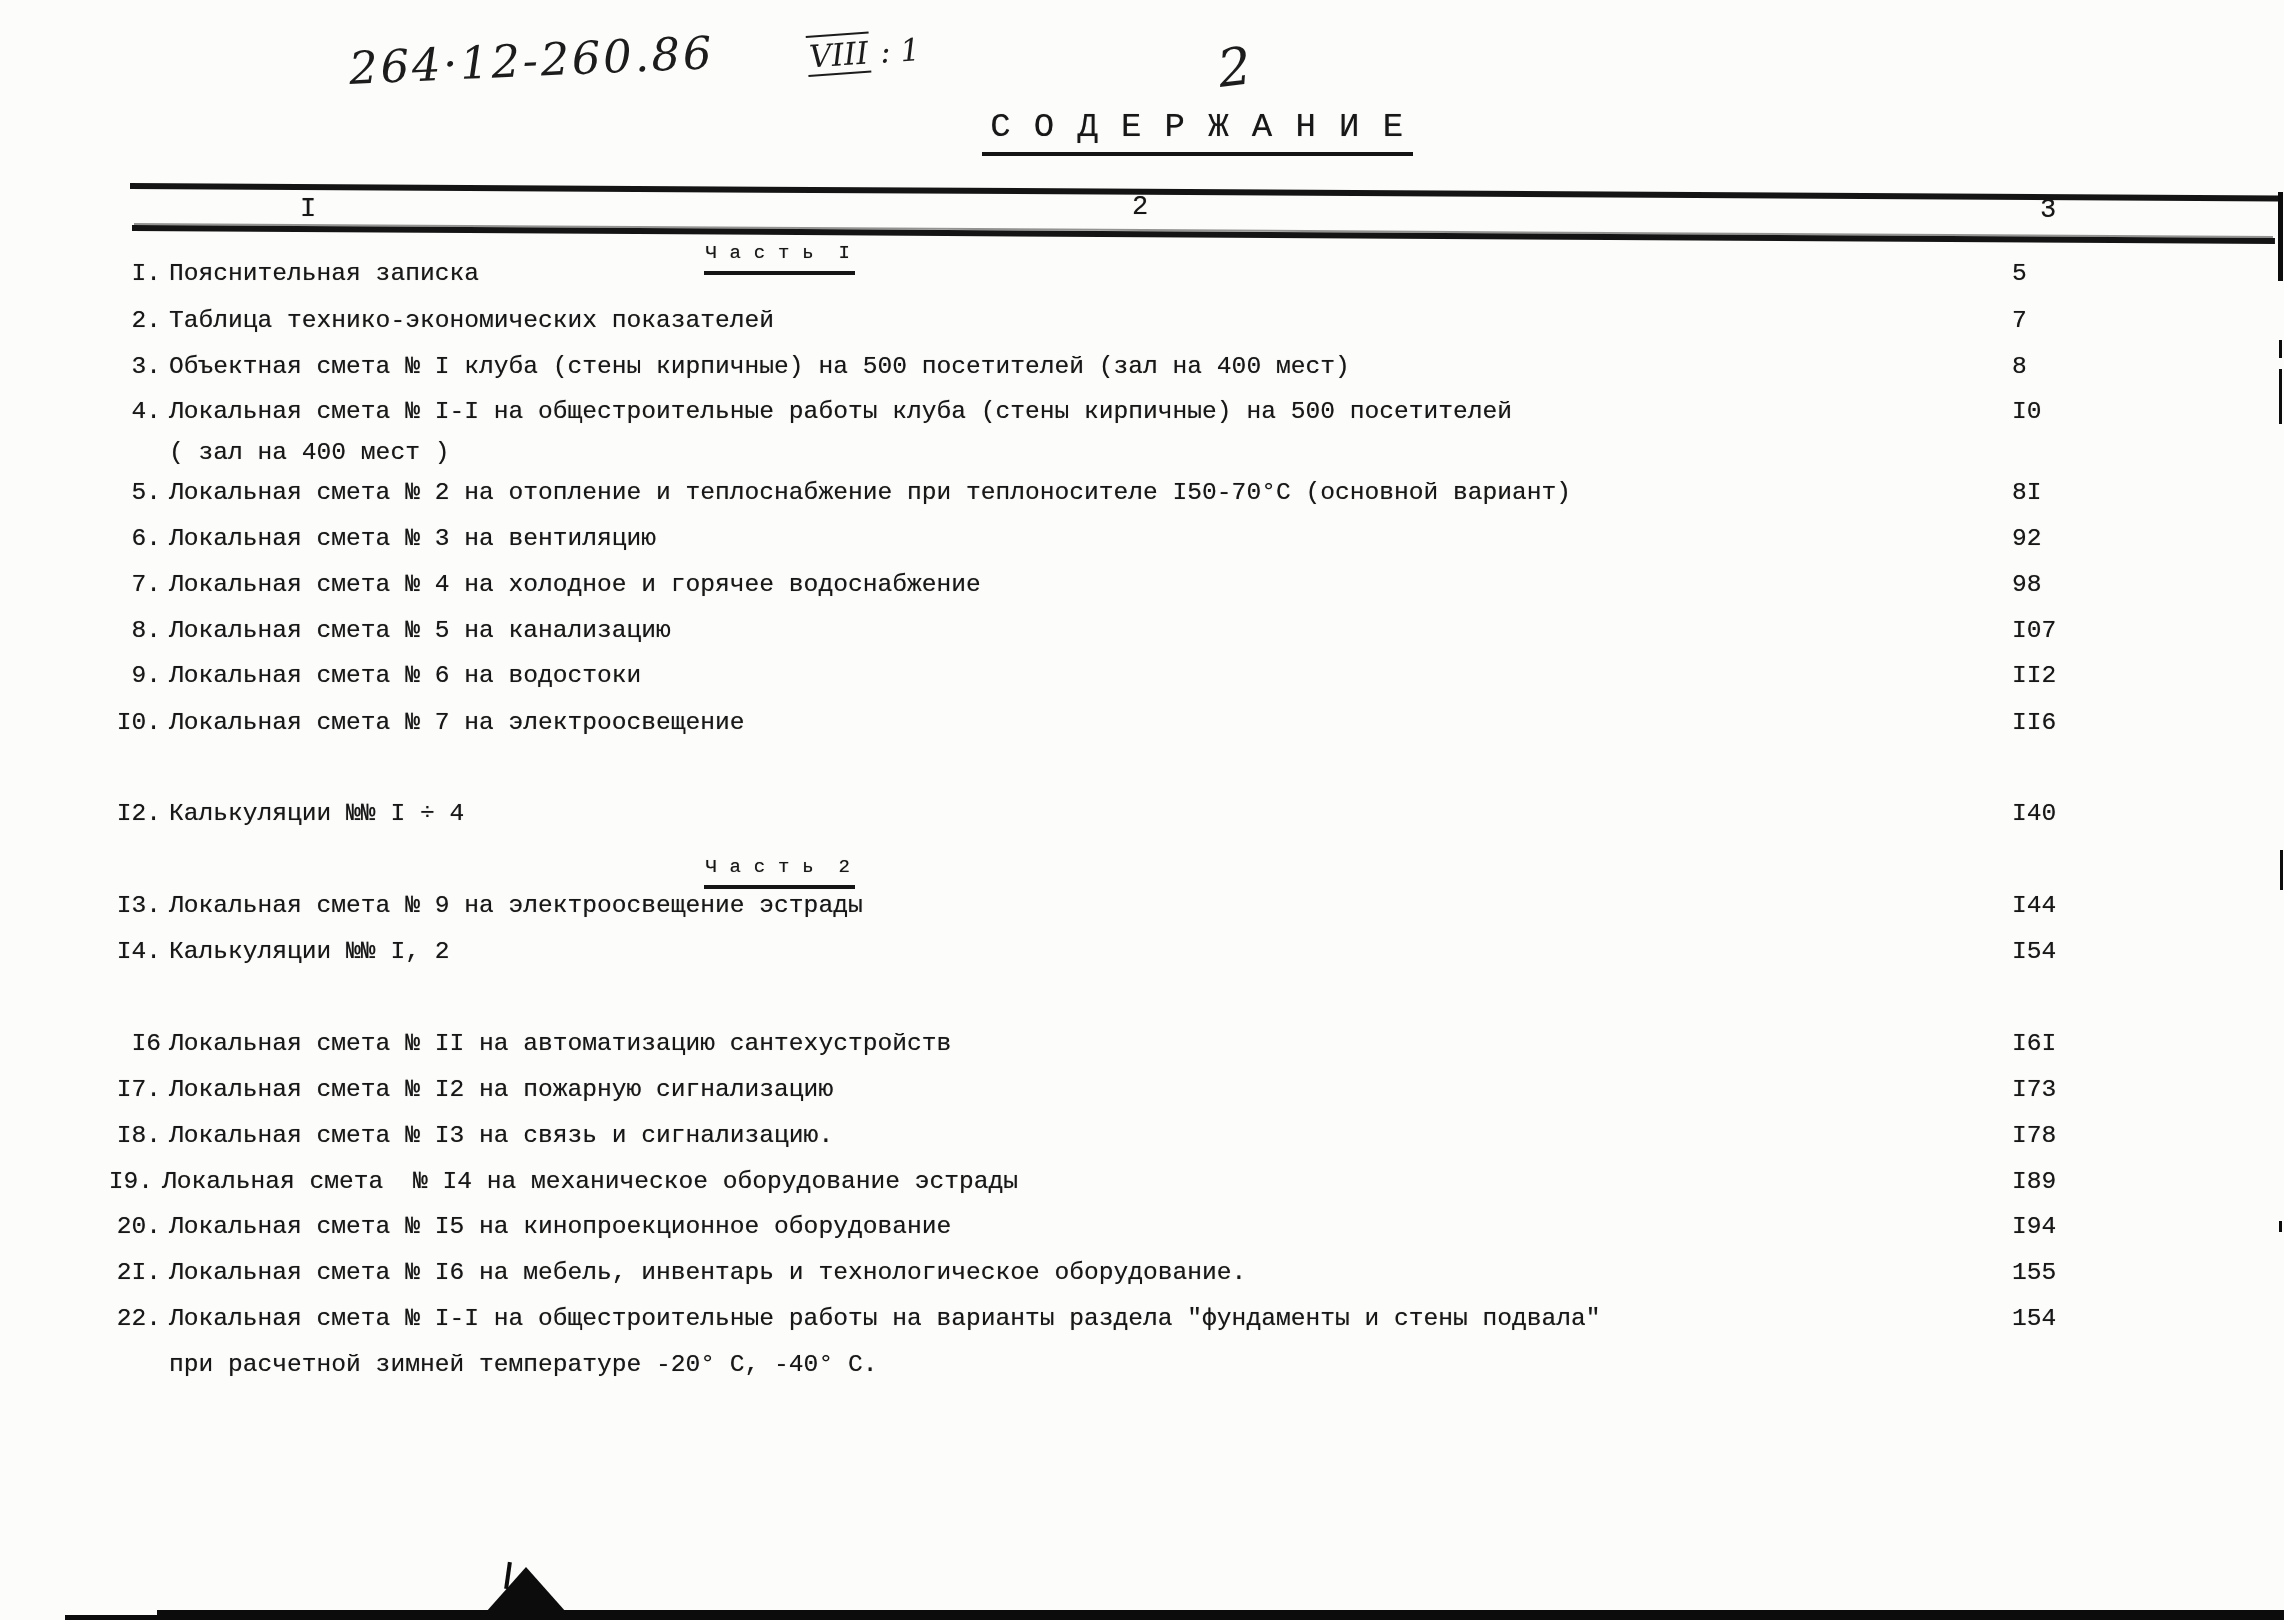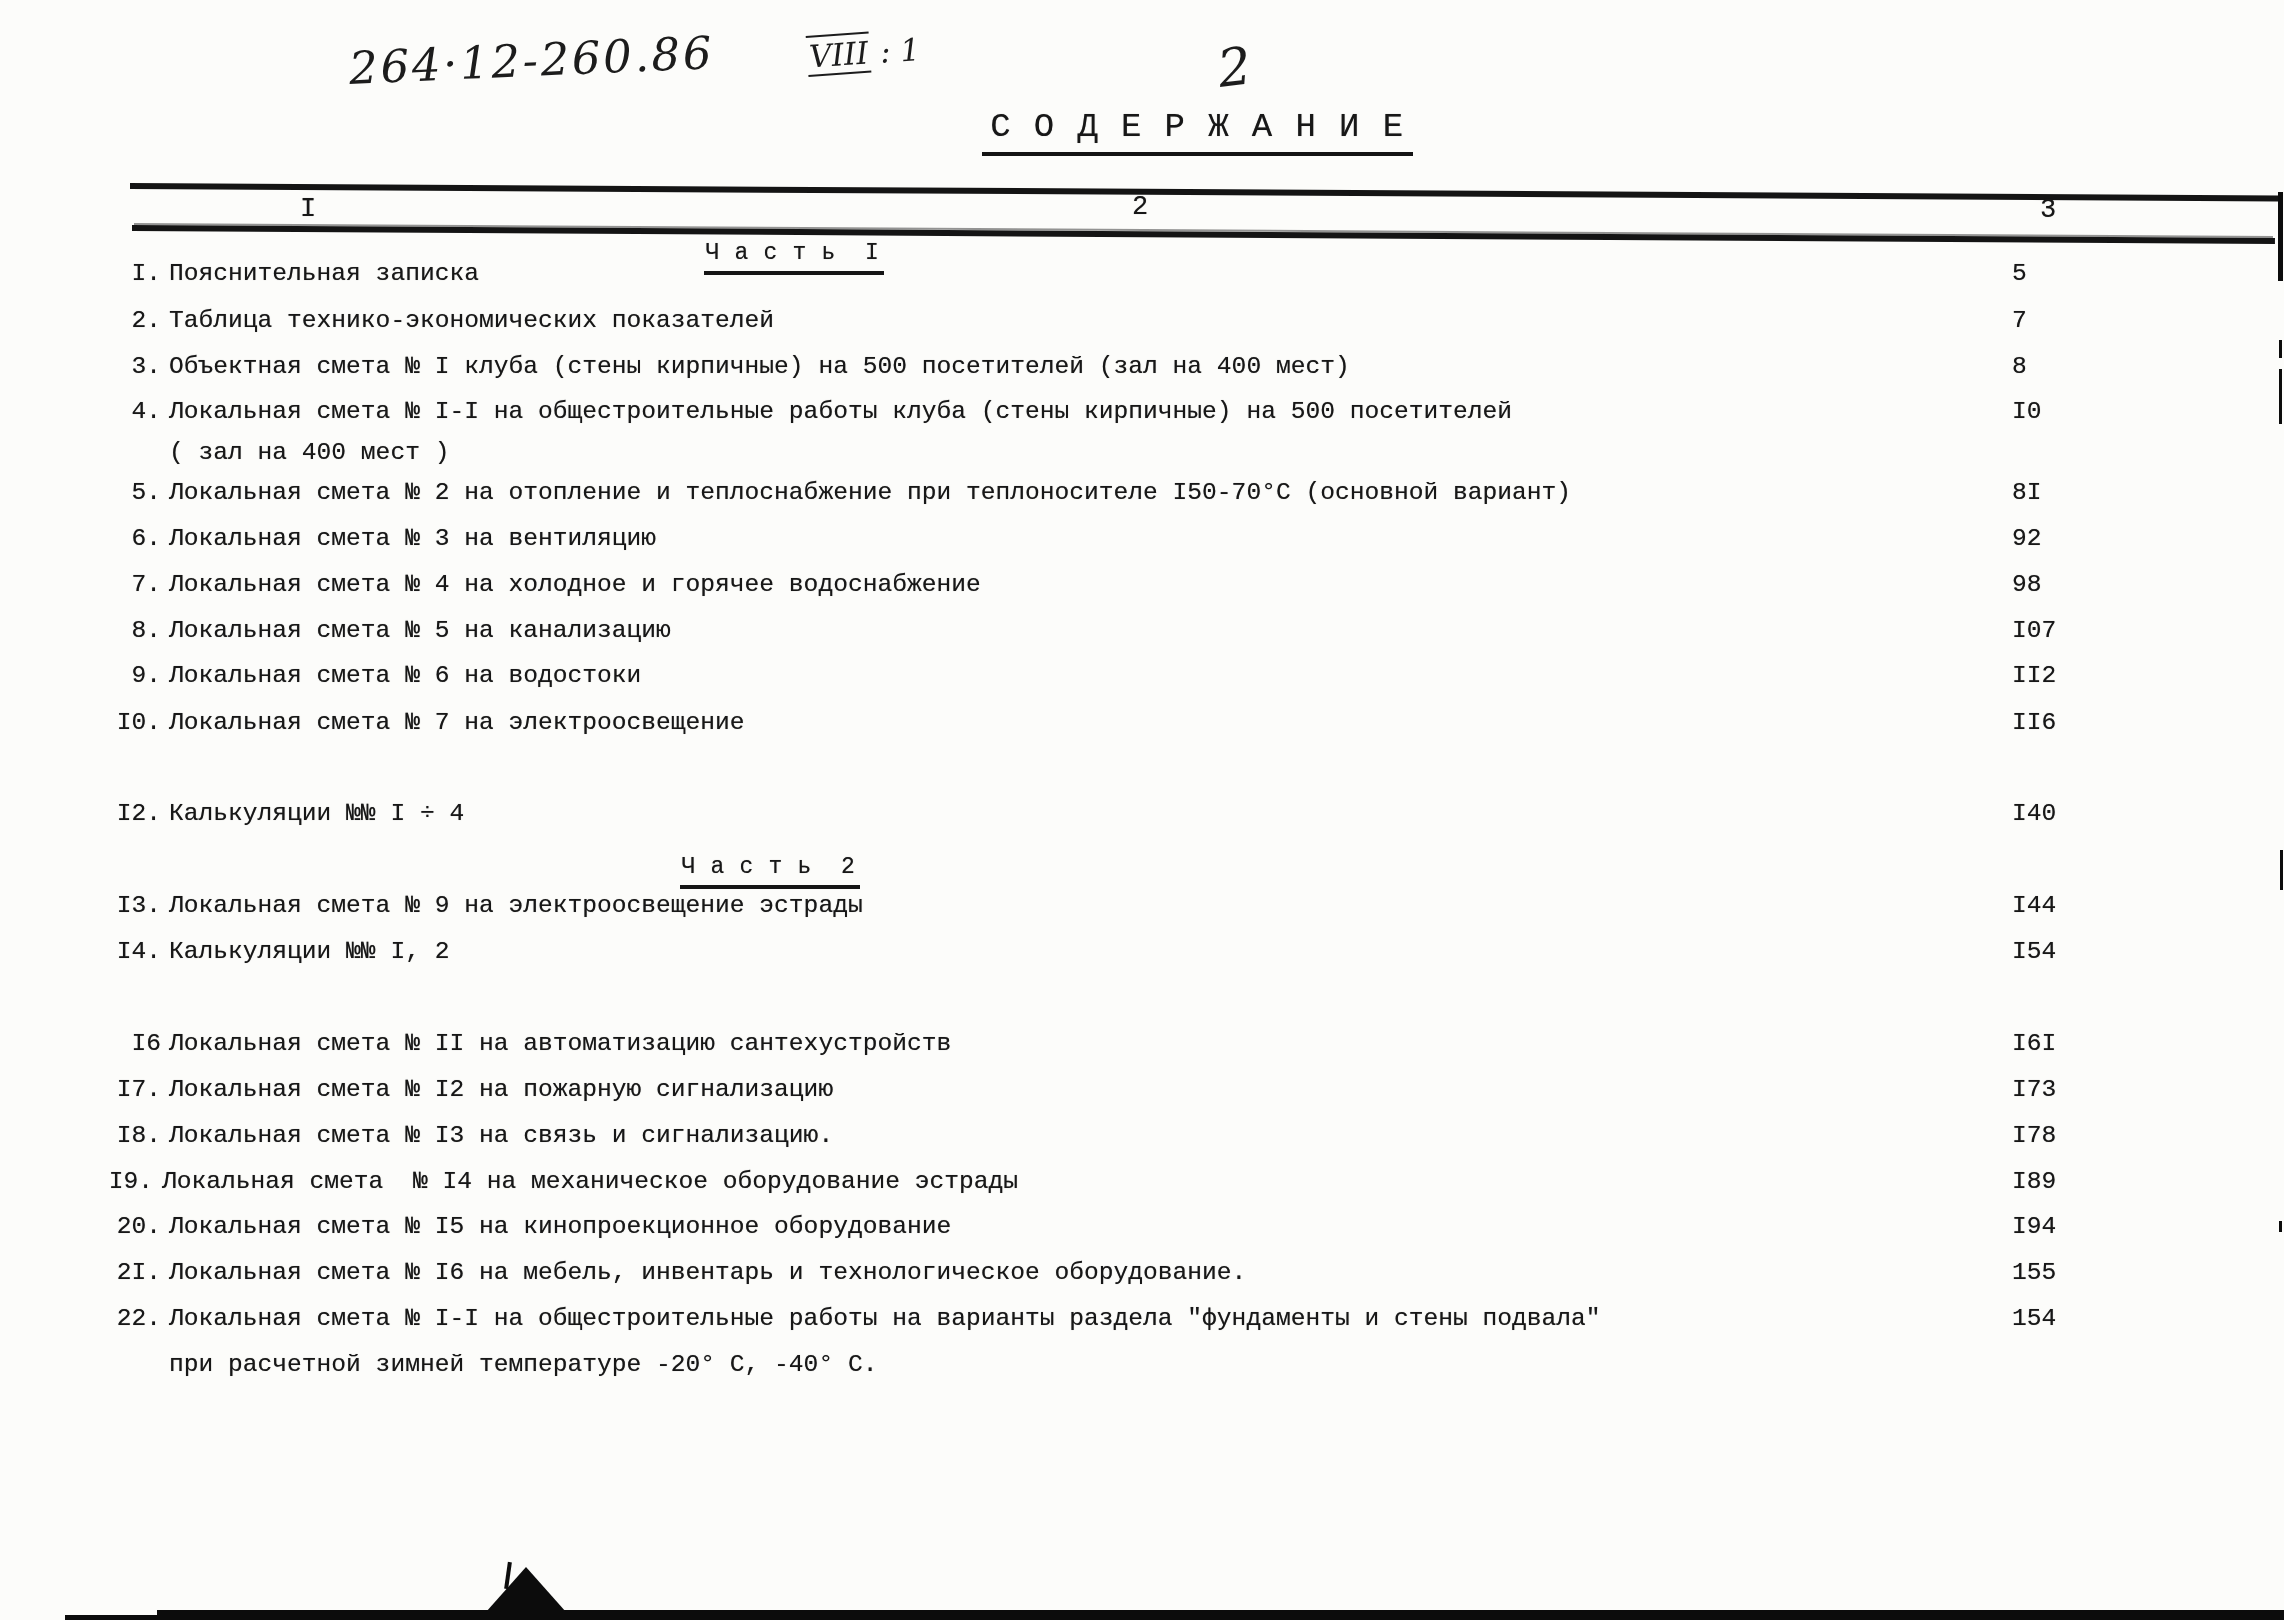--- a/index.html
+++ b/index.html
@@ -16,21 +16,21 @@
     font-weight:normal;
     color:#171717;
     text-shadow:0 0 0.7px rgba(25,25,25,.55);
   }
   .row{position:absolute;left:0;width:2284px;height:31px;font-size:24.6px;line-height:30px;}
   .num{position:absolute;left:89px;width:72px;text-align:right;}
   .txt{position:absolute;left:169px;white-space:pre;}
   .pg{position:absolute;left:2012px;width:116px;}
   .part-heading{
     position:absolute;
-    font-size:23px;line-height:30px;
+    font-size:19px;line-height:30px;
     letter-spacing:0.7px;
     border-bottom:4.1px solid #151515;
     padding:0 4.1px 3.4px 1.4px;
     white-space:pre;
   }
   .doc-title{
     position:absolute;top:108px;left:982px;
     font-size:34px;line-height:38px;letter-spacing:1.4px;
     border-bottom:4.1px solid #141414;
     padding:0 8.2px 6.1px 8.2px;
@@ -128,21 +128,21 @@
     <span class="num">I0.</span>
     <span class="txt">Локальная смета № 7 на электроосвещение</span>
     <span class="pg">II6</span>
   </div>
   <div class="row tw" style="top:799px">
     <span class="num">I2.</span>
     <span class="txt">Калькуляции №№ I ÷ 4</span>
     <span class="pg">I40</span>
   </div>
 
-  <div class="part-heading tw" style="left:680px;top:852px;">Ч а с т ь  2</div>
+  <div class="part-heading tw" style="left:704px;top:852px;">Ч а с т ь  2</div>
 
   <div class="row tw" style="top:891px">
     <span class="num">I3.</span>
     <span class="txt">Локальная смета № 9 на электроосвещение эстрады</span>
     <span class="pg">I44</span>
   </div>
   <div class="row tw" style="top:937px">
     <span class="num">I4.</span>
     <span class="txt">Калькуляции №№ I, 2</span>
     <span class="pg">I54</span>

